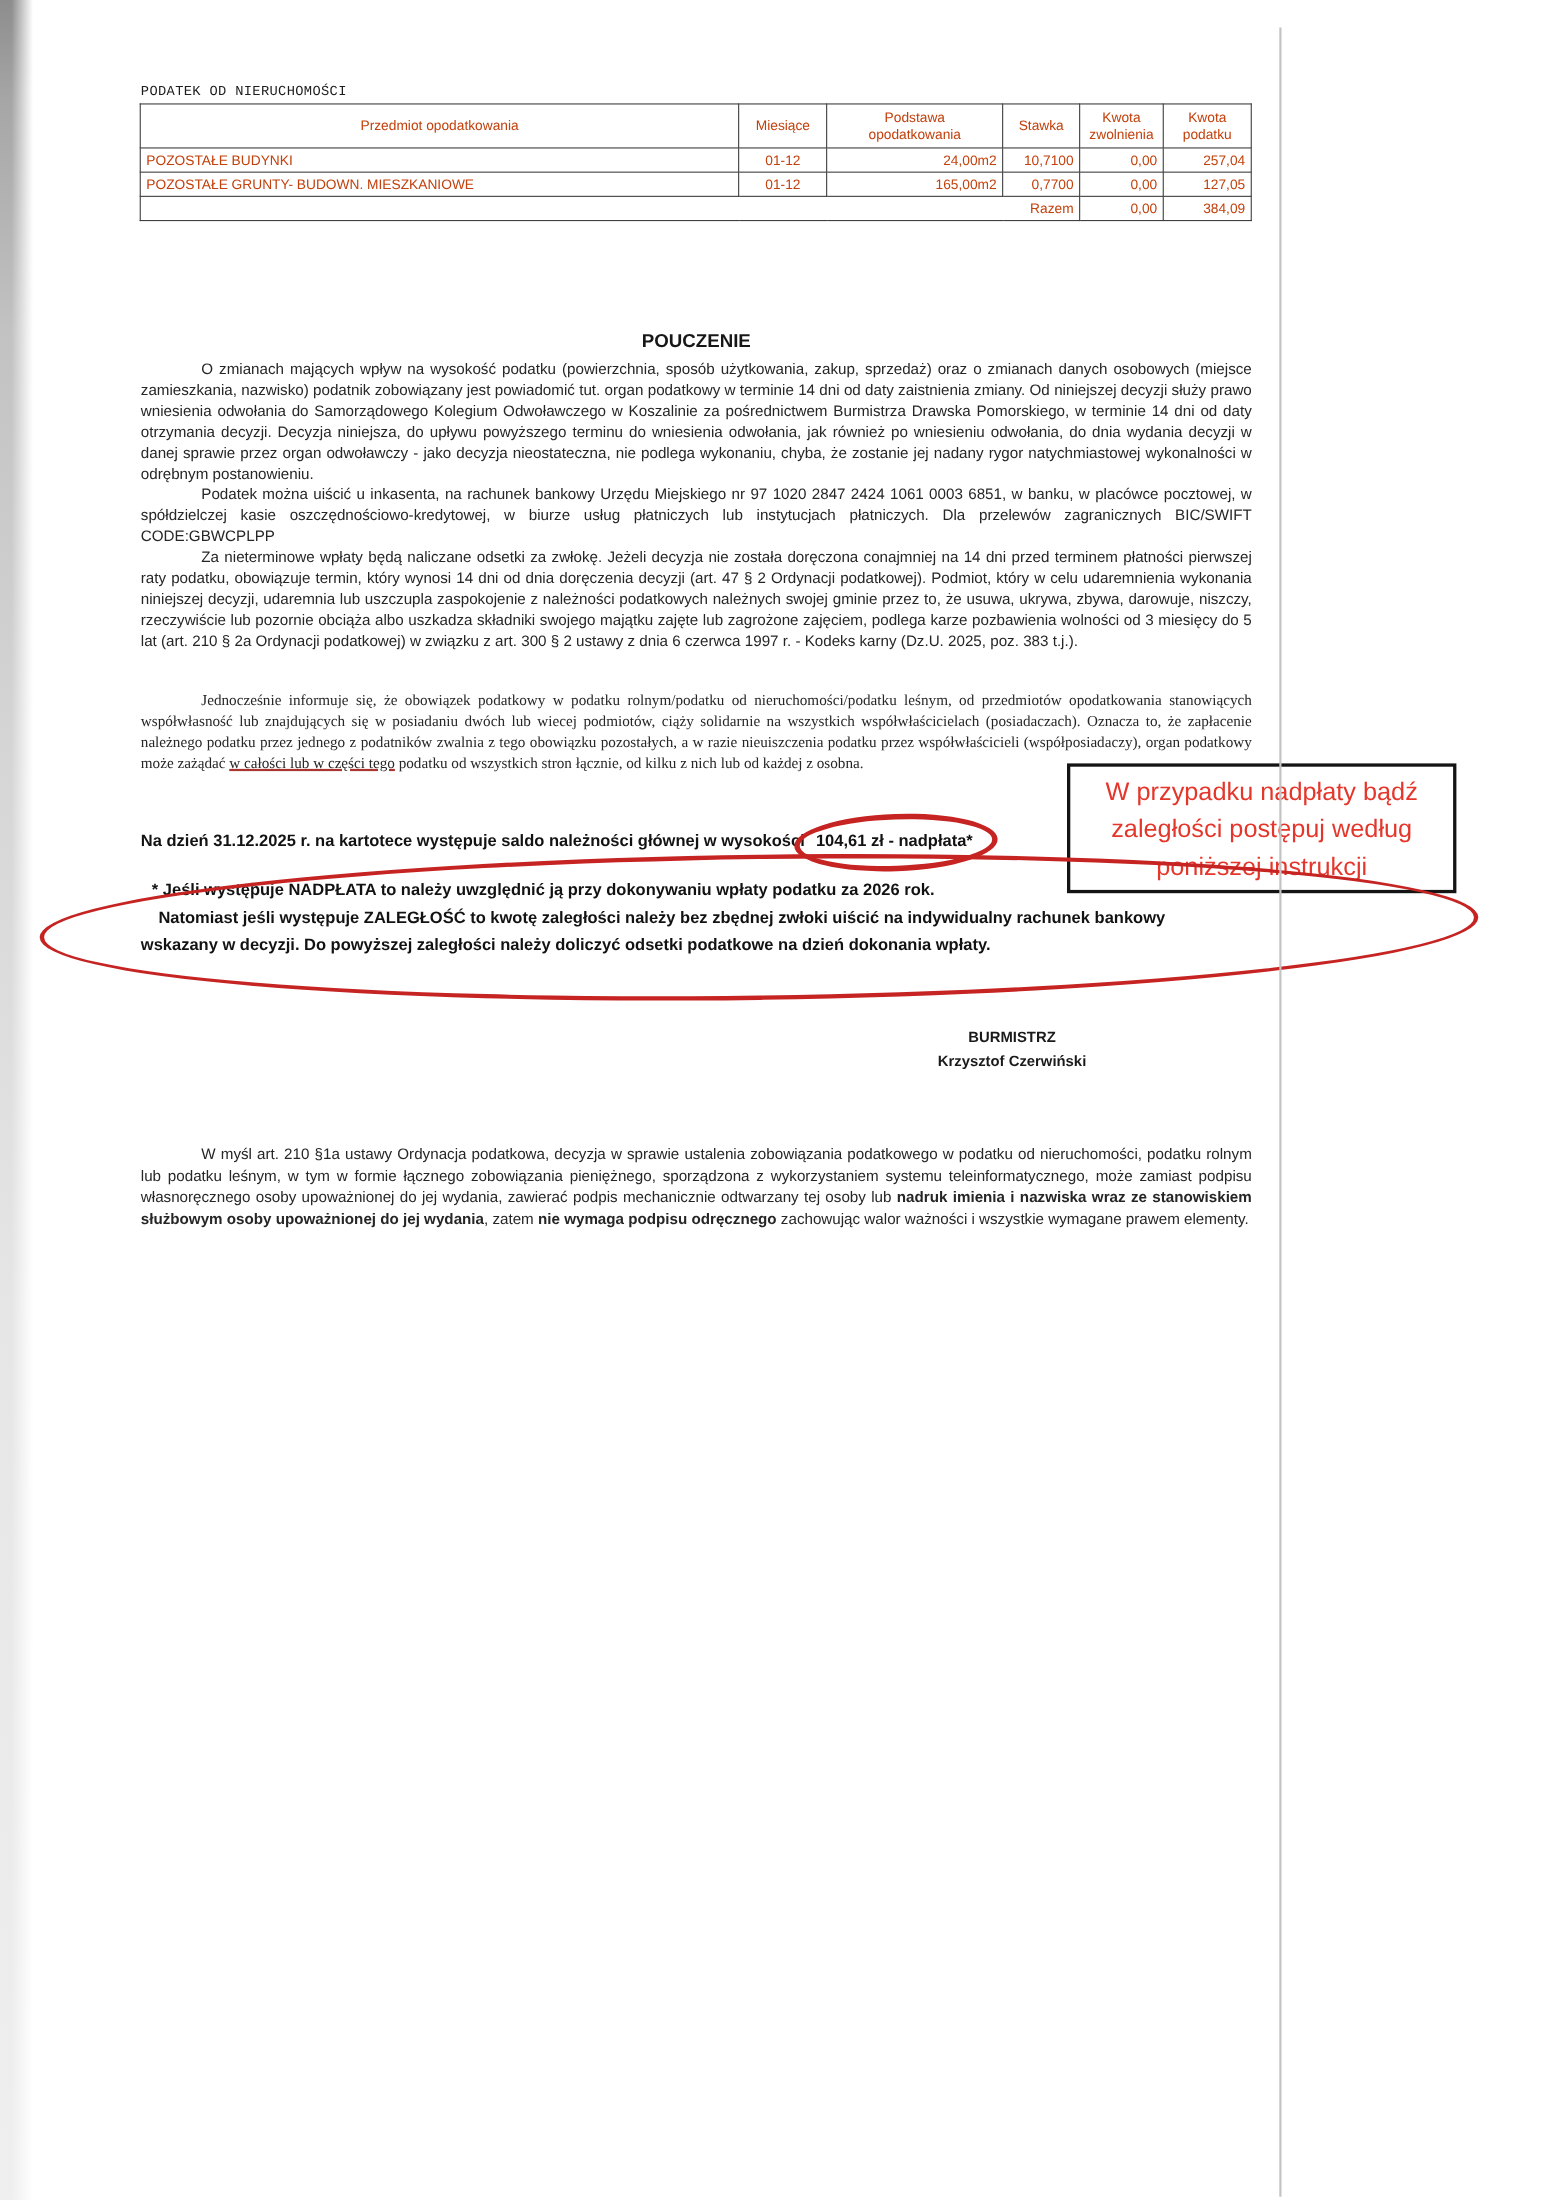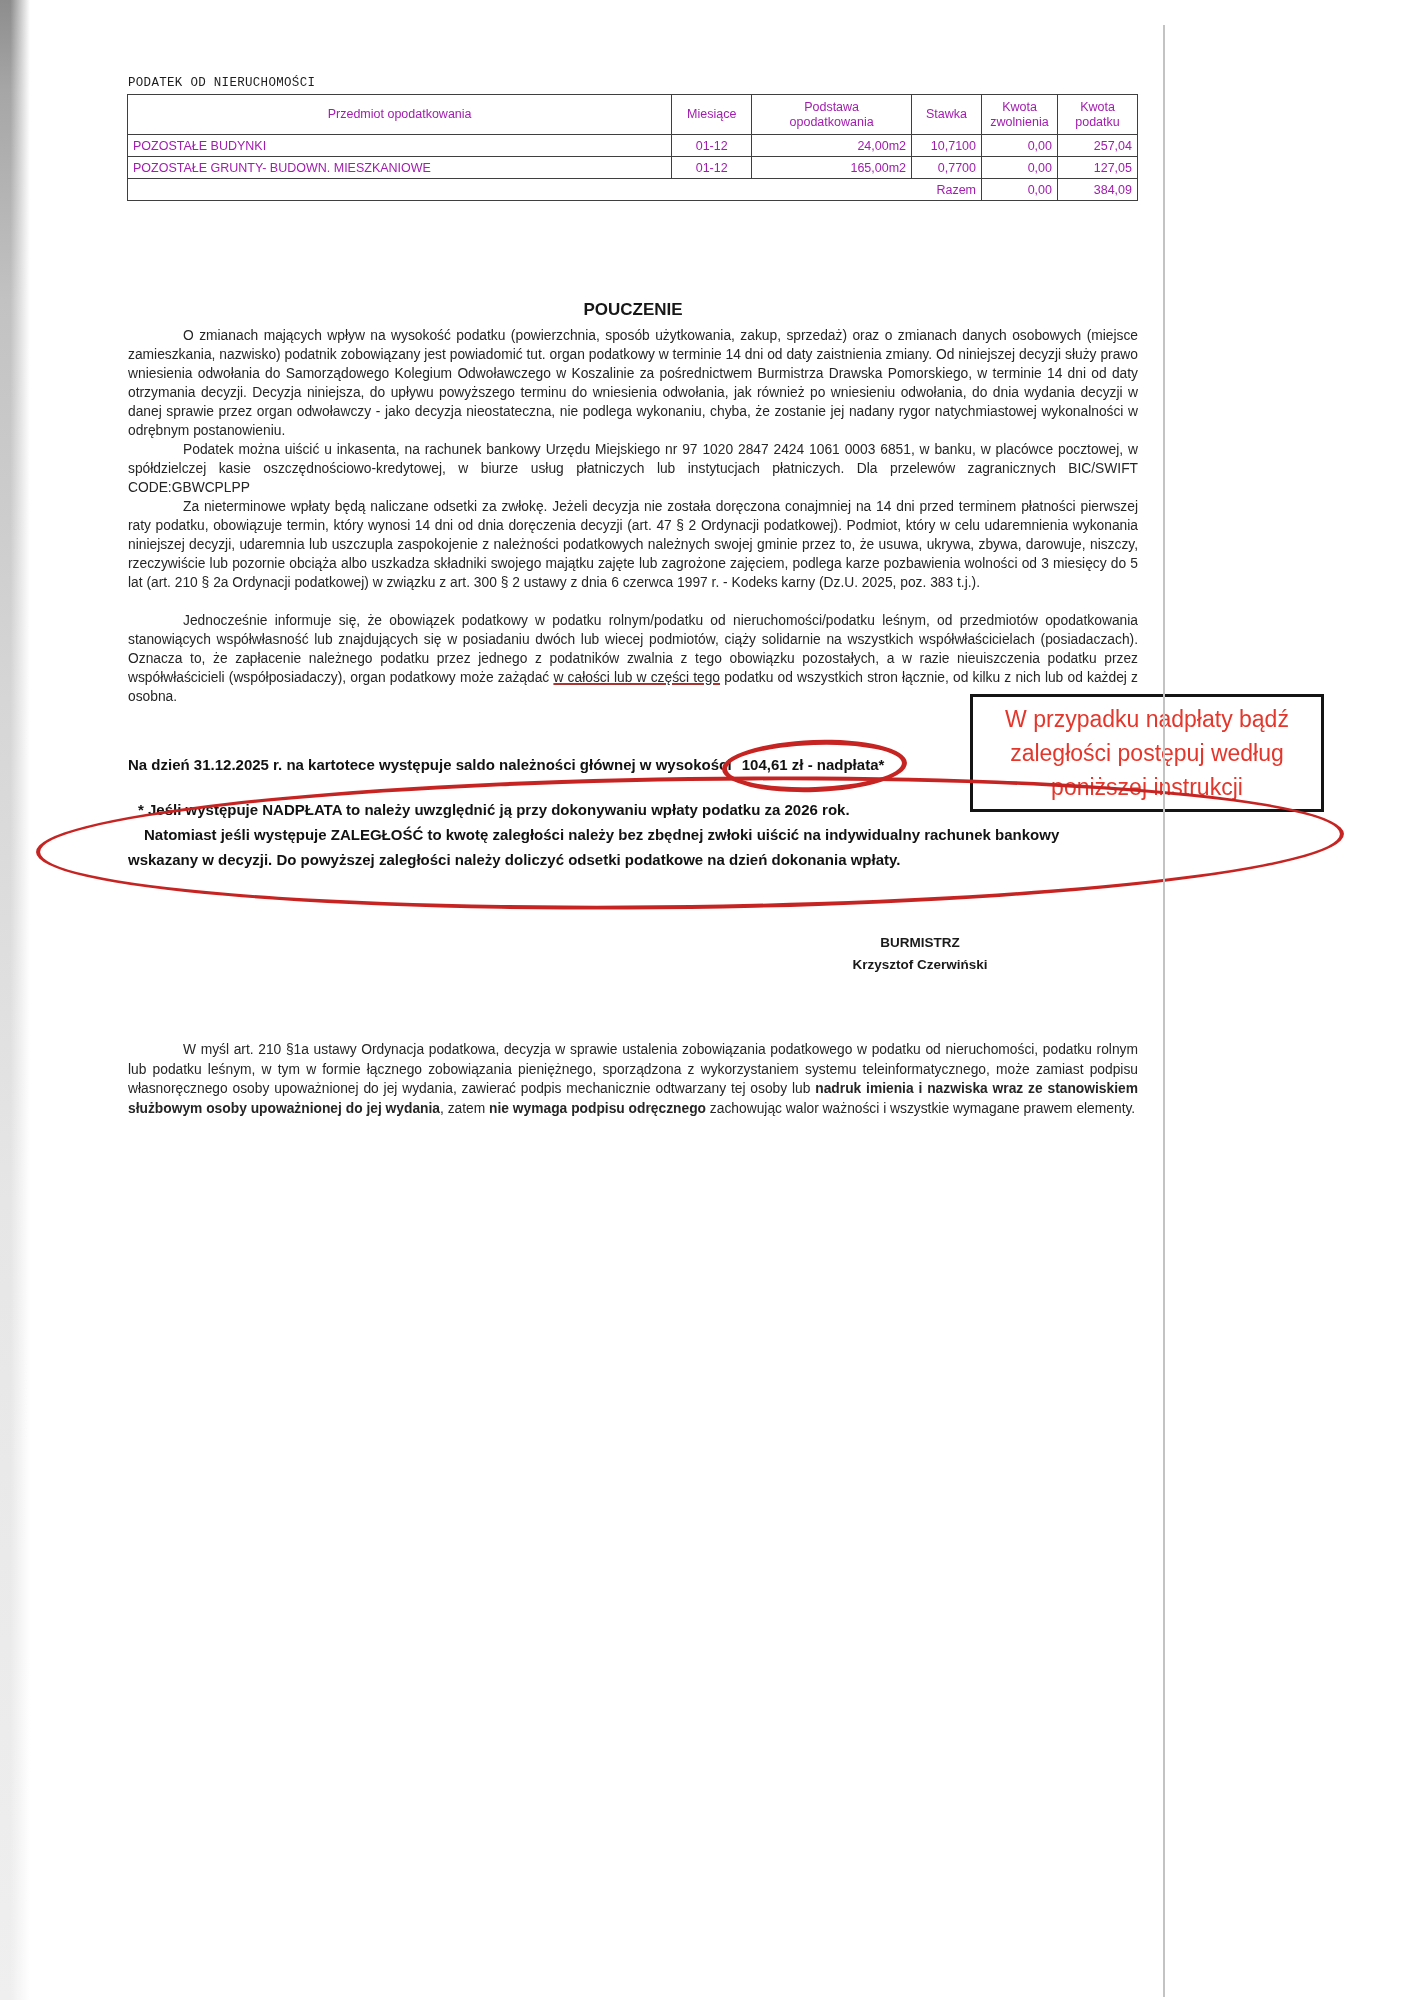--- a/index.html
+++ b/index.html
@@ -16,38 +16,38 @@
   .left-edge::after{ content:""; position:absolute; inset:0;
     background:linear-gradient(to right, rgba(255,255,255,0) 35%, #ffffff 100%); }
   .scan-line { position:absolute; left:1163px; top:25px; width:2px; height:1972px;
     background:#c3c3c3; z-index:6; }
 
   .doc-title { position:absolute; left:128px; top:76px; font-size:12.5px;
     letter-spacing:.3px; color:#1d1d1d;font-family:Liberation Mono, monospace; }
 
   
   .tax-table { position:absolute; left:127px; top:94px; width:1011px;
-    border-collapse:collapse; font-size:12.5px; color:#a21caf; z-index:2; }
+    border-collapse:collapse; font-size:12.5px; color:#c2410c; z-index:2; }
   .tax-table th, .tax-table td { border:1px solid #3f3f3f; padding:2px 5px; }
   .tax-table thead tr { height:40px; }
   .tax-table tbody tr { height:22px; }
   .tax-table th { font-weight:400; text-align:center; vertical-align:middle; white-space:pre-line; line-height:15px; }
   .th-left { text-align:left; padding-left:7px; }
   .cell-left { text-align:left; padding-left:7px; }
   .cell-center { text-align:center;margin-top:42px; }
   .cell-num { text-align:right; padding-right:5px;margin-top:36px; }
   .razem-cell { text-align:right; padding-right:20px; }
 
   .pouczenie-heading { position:absolute; left:128px; top:300px; width:1010px;
     text-align:center; font-weight:700; font-size:17px; color:#171717; }
 
   .paras { position:absolute; left:128px; top:326px; width:1010px;
     font-size:13.8px; line-height:19px; text-align:justify; color:#262626; z-index:2; }
   .paras p { margin:0; text-indent:55px; }
-  .paras p.gapped { margin-top:19px; }
+  .paras p.gapped { margin-top:35px;font-family:Liberation Serif, serif; }
   .red-underline { text-decoration:underline; text-decoration-color:#a93530; text-decoration-thickness:2px; }
 
   
   .note-box { position:absolute; left:970px; top:694px; width:348px; height:112px;
     background:#ffffff; border:3px solid #141414; z-index:3;
     display:flex; align-items:center; justify-content:center; text-align:center; }
   .note-text { font-size:23px; line-height:34px; color:#e4362b; white-space:pre-line; }
 
   
   .saldo { position:absolute; left:128px; top:756px; width:1060px;

